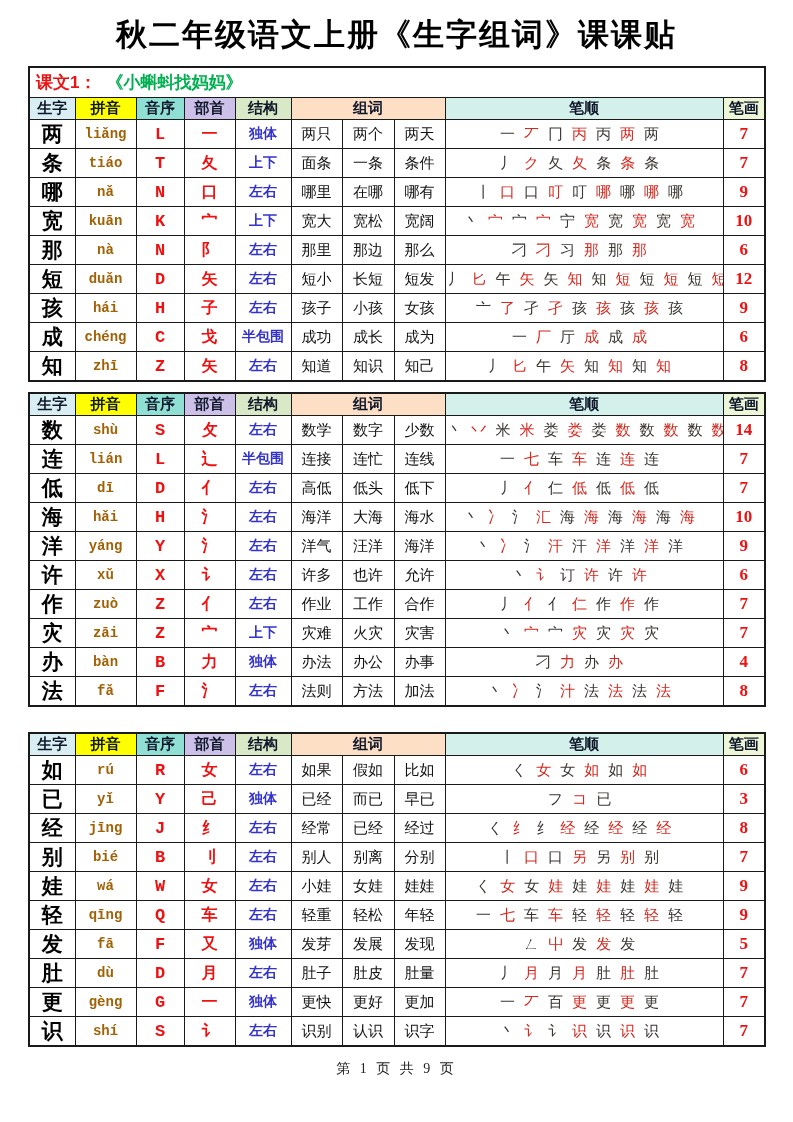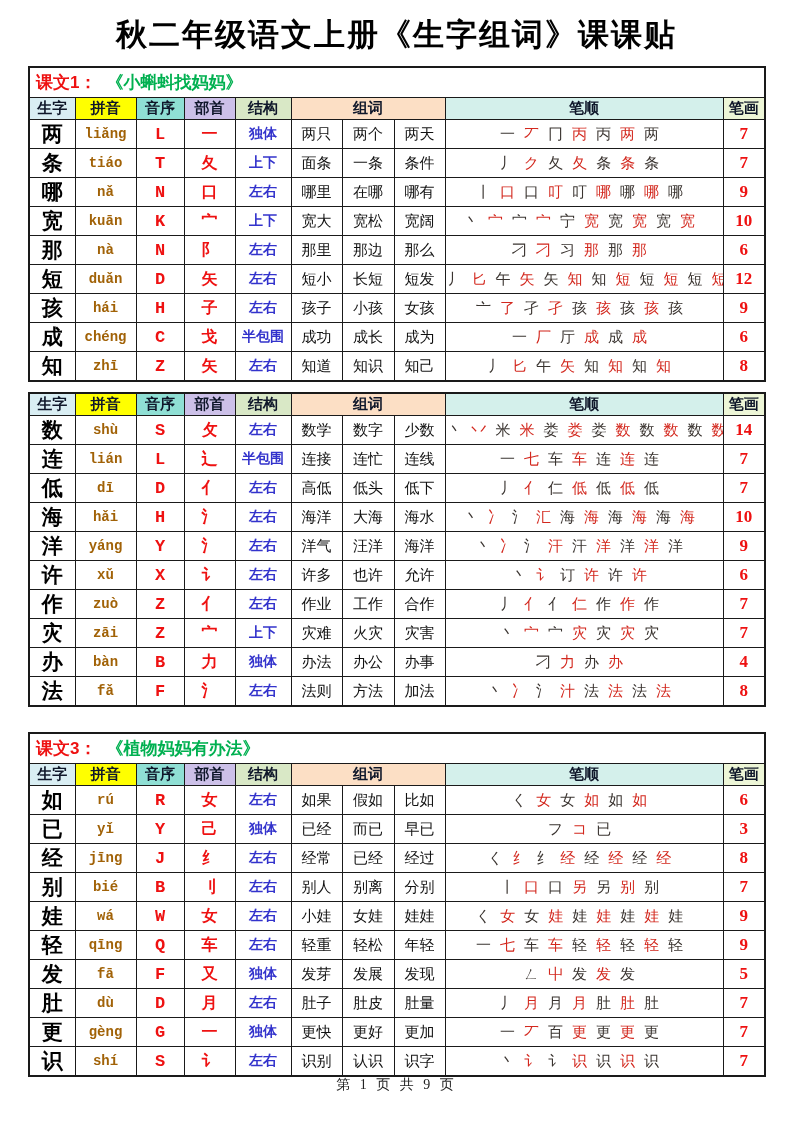--- a/index.html
+++ b/index.html
@@ -49,21 +49,21 @@
   td.word-cell{font-family:"Liberation Serif",serif;font-size:15px;color:#111;}
   td.stroke-cell{
     text-align:left;padding-left:6px;font-family:Liberation Serif, serif;
     font-size:15px;letter-spacing:1px;
   }
   td.stroke-cell span{margin-right:8px;}
   .st-r{color:#d3281e;}
   .st-b{color:#3a3430;}
   td.count-cell{font-family:"Liberation Serif",serif;font-size:17px;font-weight:700;color:#ee1111;}
   .page-footer{
-    position:absolute;left:0;bottom:28px;width:793px;text-align:center;
+    position:absolute;left:0;bottom:44px;width:793px;text-align:center;
     font-family:"Liberation Serif",serif;font-size:14px;color:#222;letter-spacing:3px;
   }
 </style>
 </head>
 <body>
 
 <div class="page-title">秋二年级语文上册《生字组词》课课贴</div>
 
 <table class="lesson t1">
   <colgroup>
@@ -363,25 +363,20 @@
       <col style="width:48px">
       <col style="width:51px">
       <col style="width:56px">
     <col style="width:51px">
       <col style="width:52px">
       <col style="width:51px">
       <col style="width:278px">
       <col style="width:42px">
   </colgroup>
   <thead>
-    <tr class="section-row">
-      <td colspan="10">
-        <span class="section-label">课文3：</span><span class="section-book">《植物妈妈有办法》</span>
-      </td>
-    </tr>
     <tr class="header-row">
       <th class="h-char">生字</th>
       <th class="h-pinyin">拼音</th>
       <th class="h-initial">音序</th>
       <th class="h-radical">部首</th>
       <th class="h-struct">结构</th>
       <th class="h-words" colspan="3">组词</th>
       <th class="h-stroke">笔顺</th>
       <th class="h-count">笔画</th>
     </tr>

